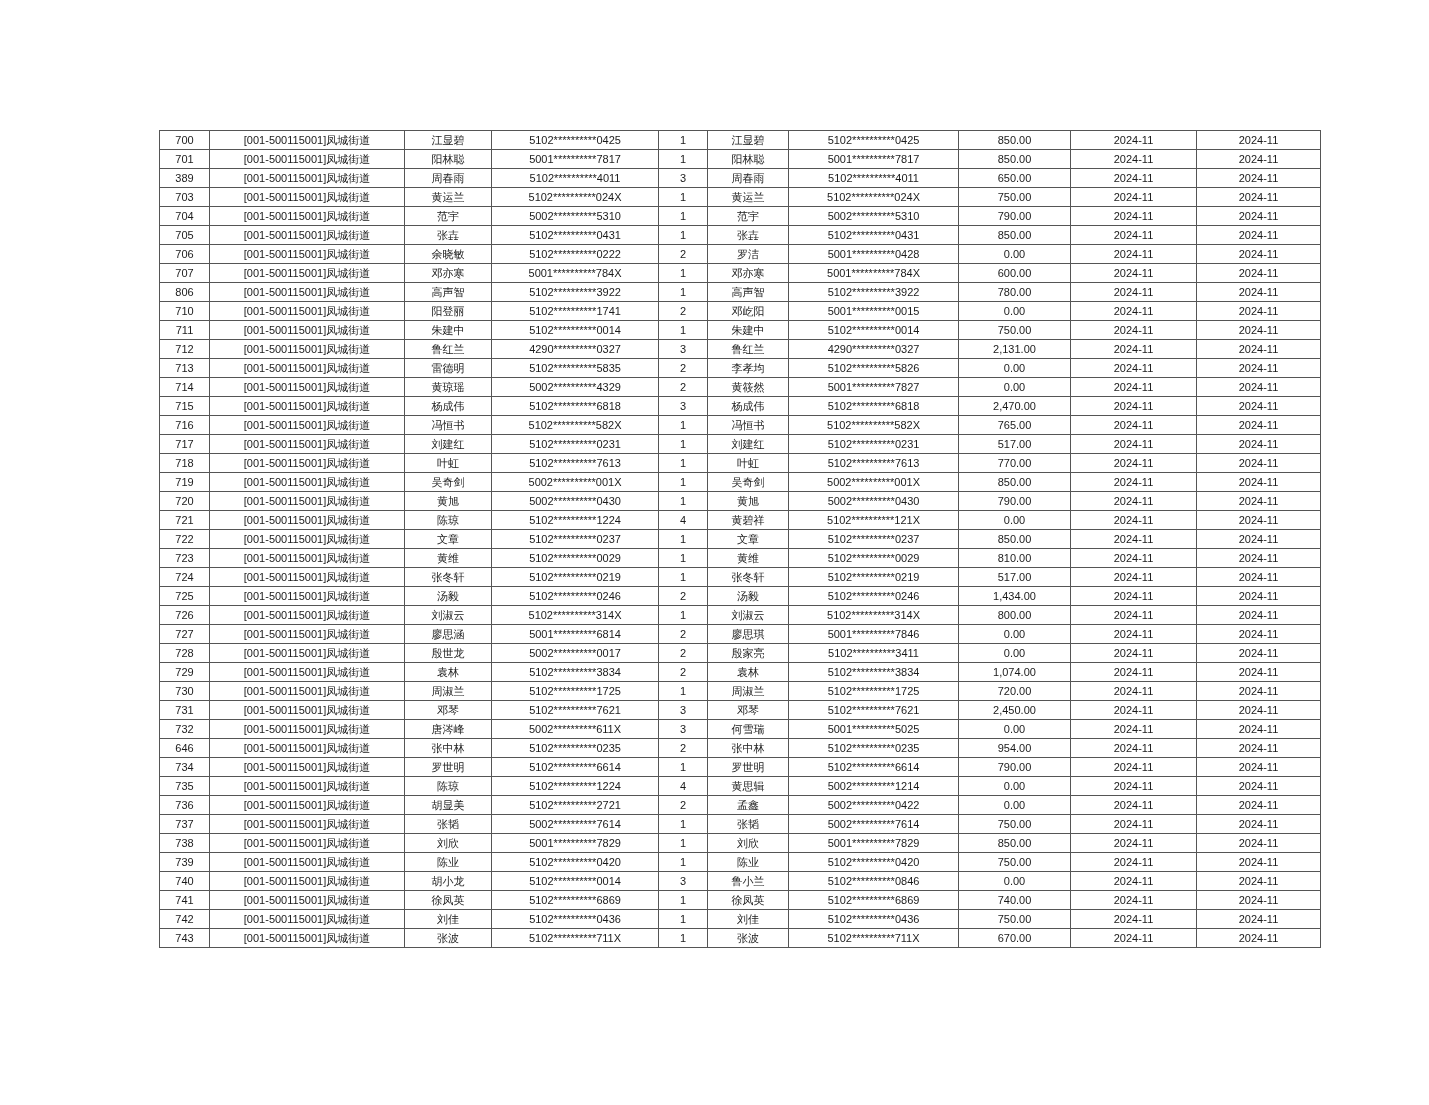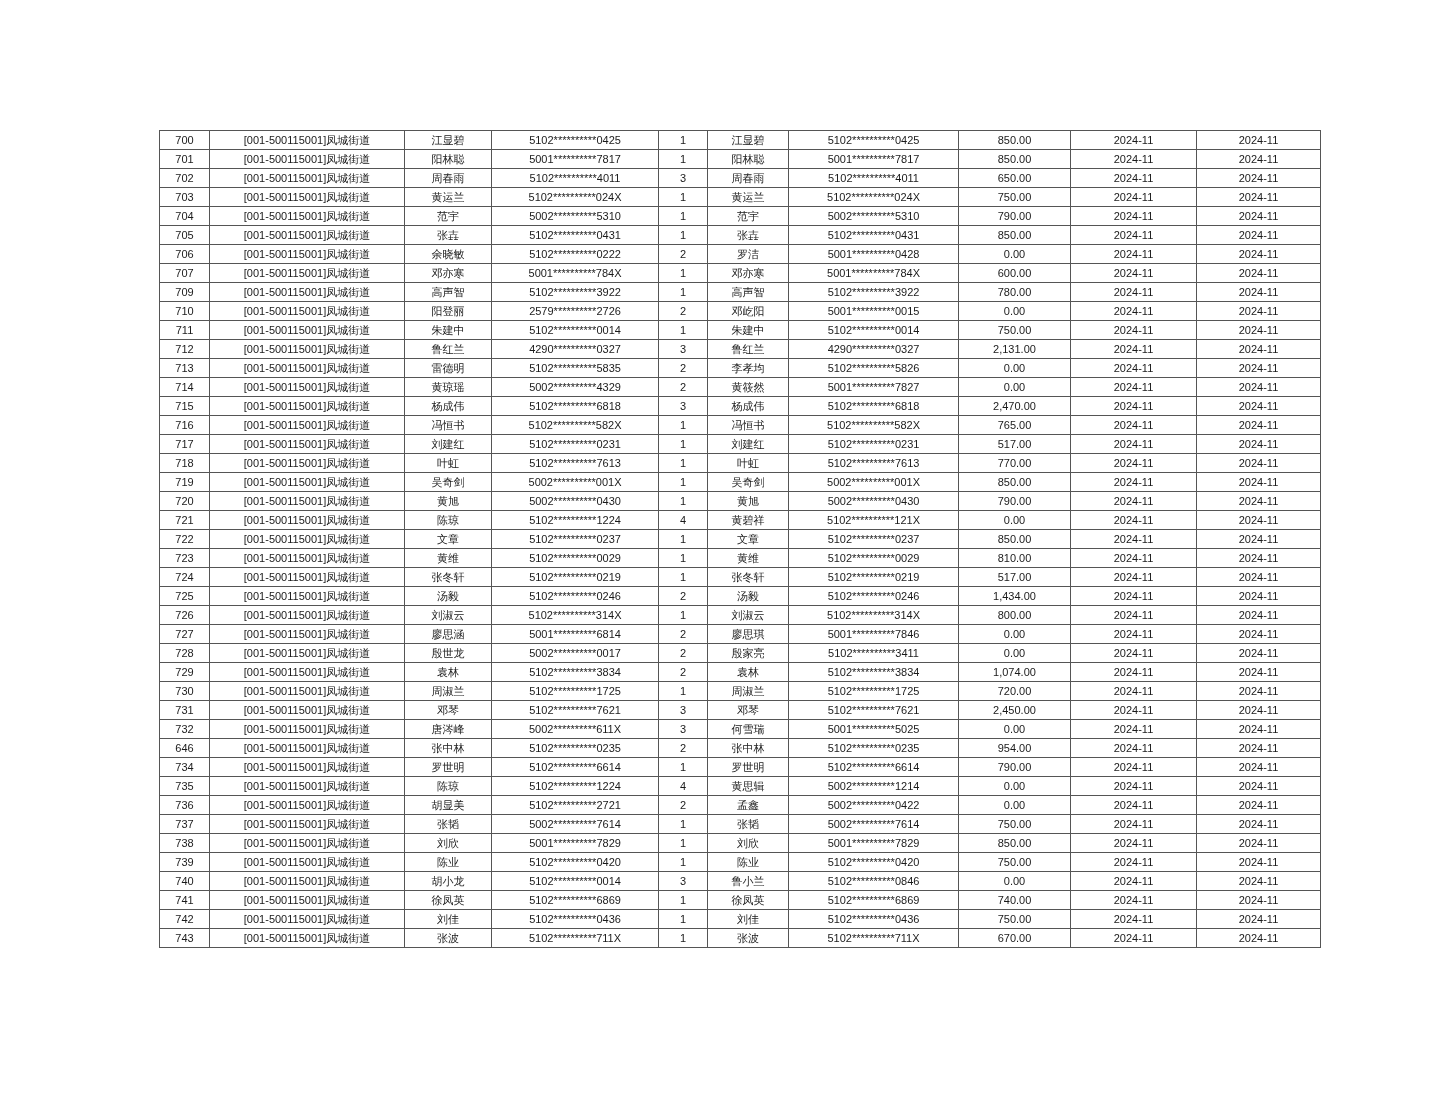--- a/index.html
+++ b/index.html
@@ -78,21 +78,21 @@
           <td class="cell-name">阳林聪</td>
           <td class="cell-id">5001**********7817</td>
           <td class="cell-count">1</td>
           <td class="cell-payee">阳林聪</td>
           <td class="cell-payee-id">5001**********7817</td>
           <td class="cell-amount">850.00</td>
           <td class="cell-month-1">2024-11</td>
           <td class="cell-month-2">2024-11</td>
         </tr>
         <tr>
-          <td class="cell-row-no">702</td>
+          <td class="cell-row-no">389</td>
           <td class="cell-district">[001-500115001]凤城街道</td>
           <td class="cell-name">周春雨</td>
           <td class="cell-id">5102**********4011</td>
           <td class="cell-count">3</td>
           <td class="cell-payee">周春雨</td>
           <td class="cell-payee-id">5102**********4011</td>
           <td class="cell-amount">650.00</td>
           <td class="cell-month-1">2024-11</td>
           <td class="cell-month-2">2024-11</td>
         </tr>
@@ -150,36 +150,36 @@
           <td class="cell-name">邓亦寒</td>
           <td class="cell-id">5001**********784X</td>
           <td class="cell-count">1</td>
           <td class="cell-payee">邓亦寒</td>
           <td class="cell-payee-id">5001**********784X</td>
           <td class="cell-amount">600.00</td>
           <td class="cell-month-1">2024-11</td>
           <td class="cell-month-2">2024-11</td>
         </tr>
         <tr>
-          <td class="cell-row-no">709</td>
+          <td class="cell-row-no">806</td>
           <td class="cell-district">[001-500115001]凤城街道</td>
           <td class="cell-name">高声智</td>
           <td class="cell-id">5102**********3922</td>
           <td class="cell-count">1</td>
           <td class="cell-payee">高声智</td>
           <td class="cell-payee-id">5102**********3922</td>
           <td class="cell-amount">780.00</td>
           <td class="cell-month-1">2024-11</td>
           <td class="cell-month-2">2024-11</td>
         </tr>
         <tr>
           <td class="cell-row-no">710</td>
           <td class="cell-district">[001-500115001]凤城街道</td>
           <td class="cell-name">阳登丽</td>
-          <td class="cell-id">2579**********2726</td>
+          <td class="cell-id">5102**********1741</td>
           <td class="cell-count">2</td>
           <td class="cell-payee">邓屹阳</td>
           <td class="cell-payee-id">5001**********0015</td>
           <td class="cell-amount">0.00</td>
           <td class="cell-month-1">2024-11</td>
           <td class="cell-month-2">2024-11</td>
         </tr>
         <tr>
           <td class="cell-row-no">711</td>
           <td class="cell-district">[001-500115001]凤城街道</td>

